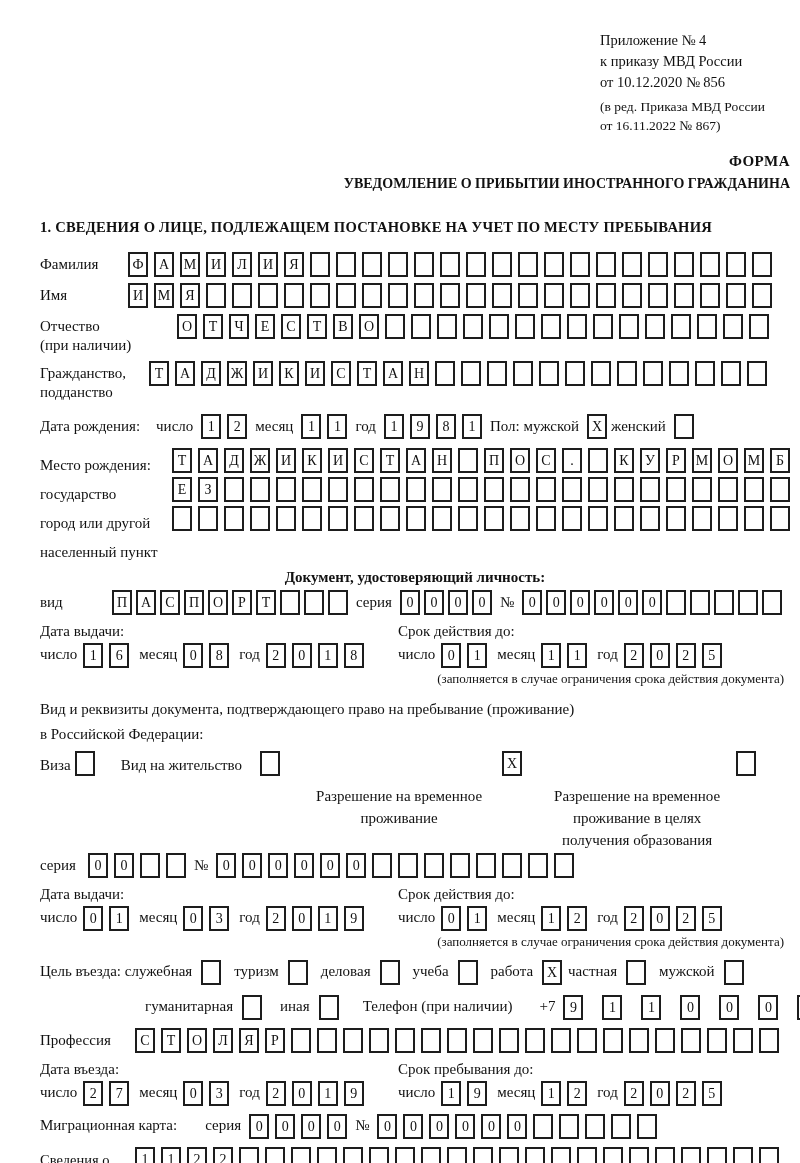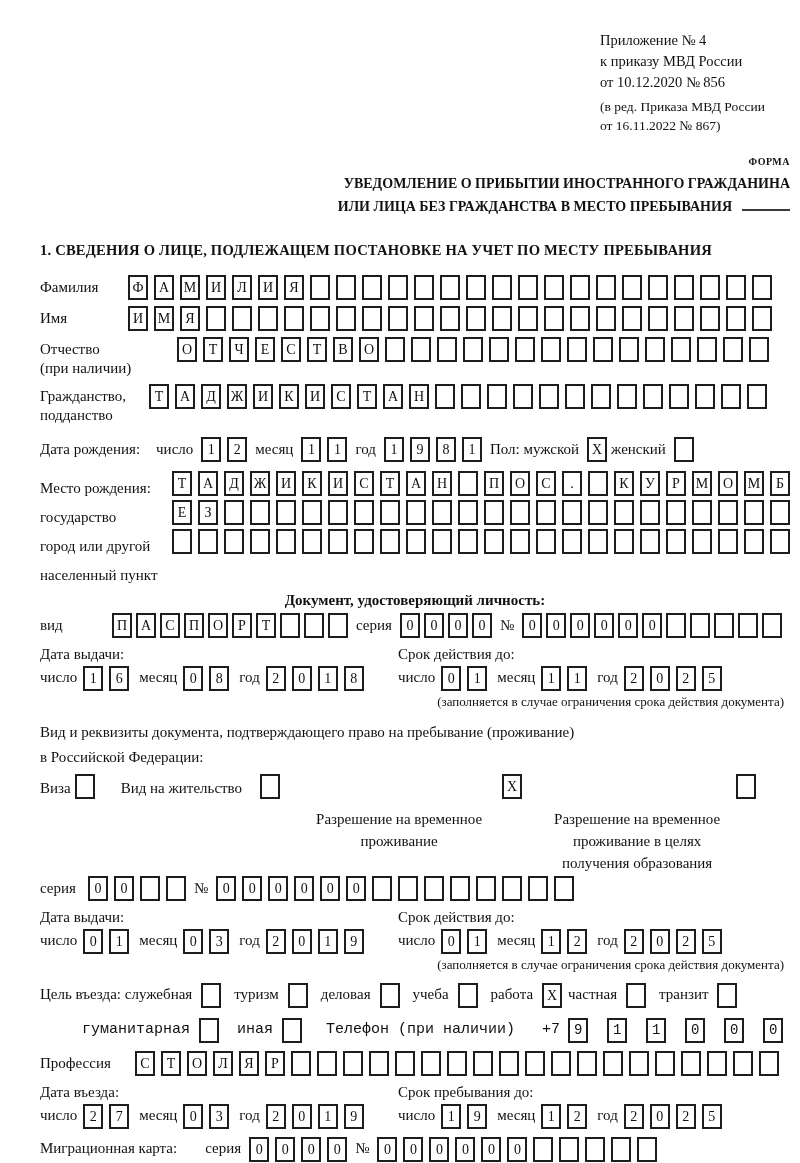--- a/index.html
+++ b/index.html
@@ -7,21 +7,21 @@
   body {
     width: 800px; height: 1163px; overflow: hidden;
     font-family: "Liberation Serif", "DejaVu Serif", serif;
     color: #111; font-size: 15px;
   }
   .page { padding: 30px 10px 0 40px; }
 
   
   .hdr-right { width: 190px; margin-left: auto; line-height: 21px; font-size: 14.5px; }
   .hdr-sub { font-size: 13.5px; line-height: 19px; margin-top: 4px; }
-  .forma { text-align: right; font-weight: bold; margin-top: 16px; font-size: 10px; letter-spacing: .5px; }
+  .forma { text-align: right; font-weight: bold; margin-top: 16px; font-size: 15px; letter-spacing: .5px; }
 
   
   .title { text-align: right; font-weight: bold; font-size: 14px; line-height: 23px; margin-top: 0; }
   .blank-line { display: inline-block; width: 48px; border-bottom: 2px solid #3a3a3a; margin-left: 10px; vertical-align: baseline; }
   .sec-heading { font-weight: bold; font-size: 14.6px; margin-top: 24px; letter-spacing: .2px; }
 
   
   .cells { display: inline-flex; gap: 6px; flex-wrap: nowrap; }
   .cells.tight { gap: 4px; }
   .cell {
@@ -63,21 +63,21 @@
   .opt .opt-lbl { padding-top: 3px; line-height: 22px; }
   .opt .opt-lbl.center { text-align: center; margin-top: 31px; }
   .opt .cell { margin-left: 10px; }
   .opt3-lbl { width: 186px; }
   .opt4-lbl { width: 178px; }
 
   
   .purpose-row { display: flex; align-items: flex-start; margin-top: 10px; }
   .purpose-row .p-lbl { padding: 3px 9px 0 0; white-space: nowrap; }
   .purpose-row .cell { margin-right: 13px; }
-  .indent105 { margin-left: 42px; font-family: Liberation Mono, monospace; }
+  .indent105 { margin-left: 105px; }
   .phone-prefix { padding: 3px 8px 0 18px; }
 
   .mig-row { display: flex; align-items: flex-start; margin-top: 8px; }
 
   
   .reps-block { display: flex; margin-top: 8px; }
   .reps-labels { width: 95px; flex: 0 0 95px; line-height: 21px; padding-top: 3px; font-size: 14.5px; }
   .reps-right { flex: 1; }
   .reps-right .cells { display: flex; margin-bottom: 6px; }
 </style>
@@ -92,21 +92,20 @@
     <div>от 10.12.2020 № 856</div>
     <div class="hdr-sub">
       <div>(в ред. Приказа МВД России</div>
       <div>от 16.11.2022 № 867)</div>
     </div>
     <div class="forma">ФОРМА</div>
   </div>
 
   <div class="title">
     <div>УВЕДОМЛЕНИЕ О ПРИБЫТИИ ИНОСТРАННОГО ГРАЖДАНИНА</div>
-    <div><span>ИЛИ ЛИЦА БЕЗ ГРАЖДАНСТВА В МЕСТО ПРЕБЫВАНИЯ</span><span class="blank-line"></span></div>
   </div>
 
   <div class="sec-heading">1. СВЕДЕНИЯ О ЛИЦЕ, ПОДЛЕЖАЩЕМ ПОСТАНОВКЕ НА УЧЕТ ПО МЕСТУ ПРЕБЫВАНИЯ</div>
 
   <div class="row" style="margin-top:16px">
     <div class="lbl w88">Фамилия</div>
     <div class="cells">
         <span class="cell">Ф</span>
         <span class="cell">А</span>
         <span class="cell">М</span>
@@ -544,21 +543,21 @@
     <span class="p-lbl">туризм</span>
     <span class="cell single"></span>
     <span class="p-lbl">деловая</span>
     <span class="cell single"></span>
     <span class="p-lbl">учеба</span>
     <span class="cell single"></span>
     <span class="p-lbl">работа</span>
     <span class="cell single" style="margin-right:6px">X</span>
     <span class="p-lbl">частная</span>
     <span class="cell single"></span>
-    <span class="p-lbl">транзит</span>
+    <span class="p-lbl">мужской</span>
     <span class="cell single"></span>
   </div>
 
   <div class="purpose-row indent105">
     <span class="p-lbl">гуманитарная</span>
     <span class="cell single" style="margin-right:18px"></span>
     <span class="p-lbl">иная</span>
     <span class="cell single" style="margin-right:24px"></span>
     <span class="p-lbl">Телефон (при наличии)</span>
     <span class="phone-prefix">+7</span>

